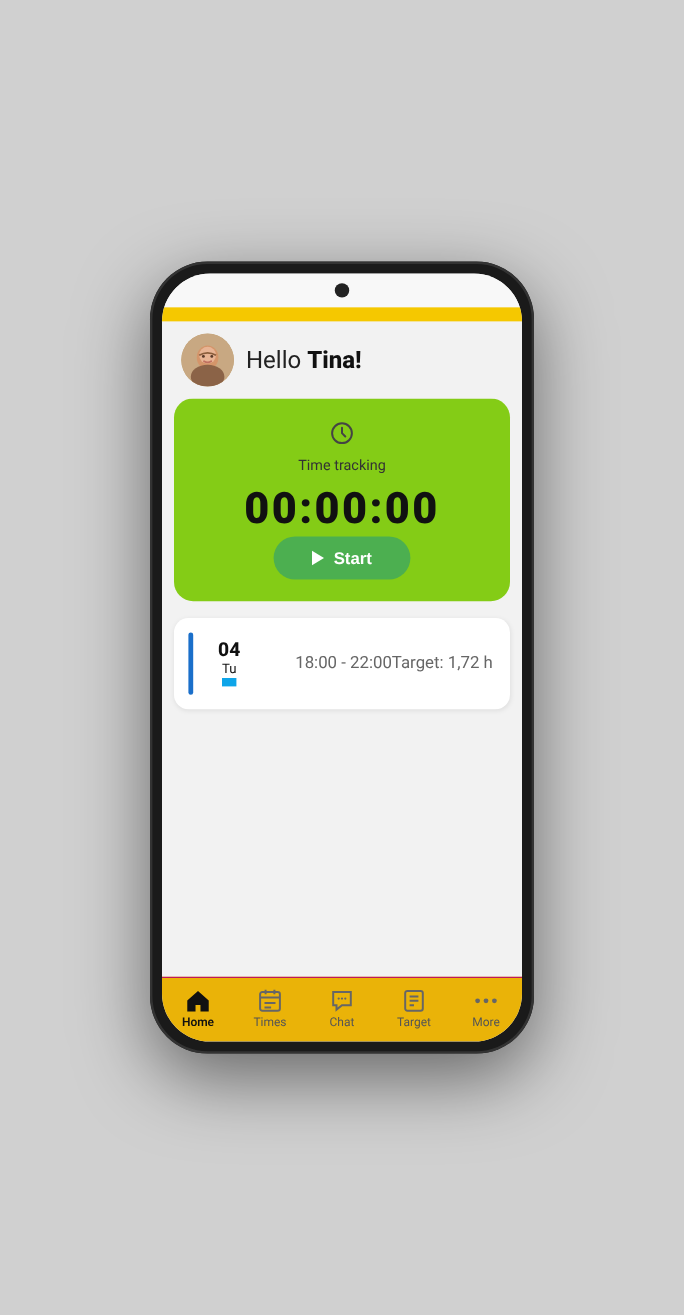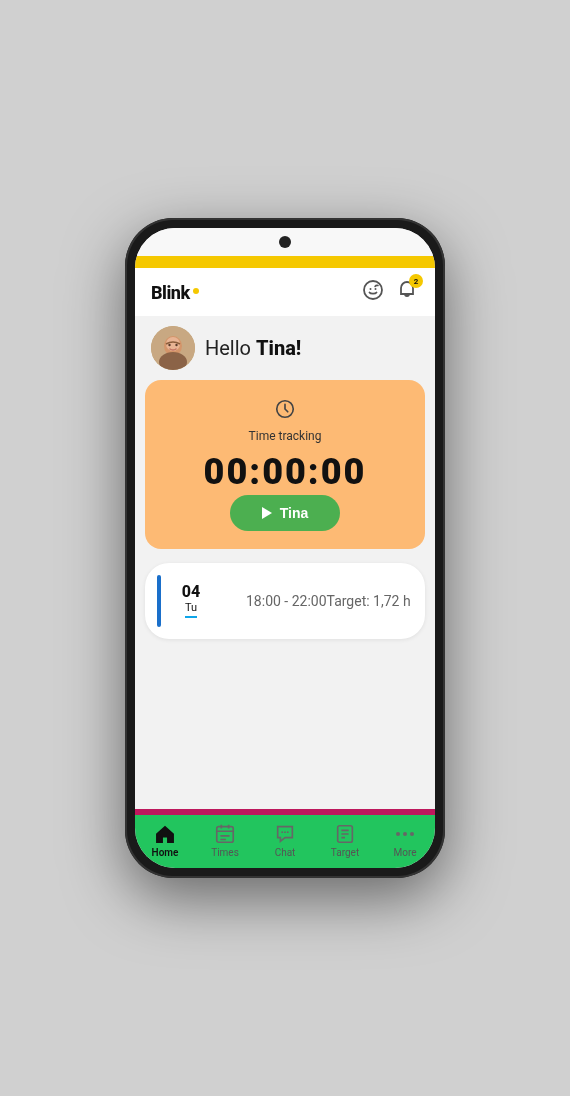--- a/index.html
+++ b/index.html
@@ -159,21 +159,21 @@
     
     .main-content {
       flex: 1;
       overflow-y: auto;
       background: #f2f2f2;
       padding: 0 10px 10px;
     }
 
     
     .time-tracking-card {
-      background: #fdba74;
+      background: #84cc16;
       border-radius: 16px;
       padding: 18px 16px;
       display: flex;
       flex-direction: column;
       align-items: center;
       margin-bottom: 14px;
     }
 
     .clock-icon {
       font-size: 20px;
@@ -233,21 +233,21 @@
 
     .refresh-icon {
       font-size: 14px;
       color: #555;
       cursor: pointer;
     }
 
     
     .schedule-card {
       background: #ffffff;
-      border-radius: 24px;
+      border-radius: 12px;
       padding: 12px 12px;
       display: flex;
       align-items: center;
       gap: 12px;
       box-shadow: 0 1px 4px rgba(0,0,0,0.08);
     }
 
     .date-block {
       display: flex;
       flex-direction: column;
@@ -258,21 +258,21 @@
     .date-num {
       font-size: 16px;
       font-weight: 800;
       color: #111;
       line-height: 1;
     }
 
     .date-day {
       font-size: 11px;
       color: #111;
-      border-bottom: 2px solid #0ea5e9;
+      border-bottom: 7px solid #0ea5e9;
       line-height: 1.4;
     }
 
     .left-accent {
       width: 4px;
       height: 52px;
       background: #1a6fca;
       border-radius: 4px;
       flex-shrink: 0;
     }
@@ -290,22 +290,22 @@
 
     .schedule-time {
       font-size: 14px;
       color: #666;
       display: flex;
       margin-left: 25px;
     }
 
     
     .bottom-nav {
-      background: #22c55e;
-      border-top: 6px solid #be185d;
+      background: #eab308;
+      border-top: 1px solid #be185d;
       display: flex;
       align-items: center;
       justify-content: space-around;
       padding: 8px 0 10px;
       flex-shrink: 0;
     }
 
     .nav-item {
       display: flex;
       flex-direction: column;
@@ -364,44 +364,20 @@
 
 <div class="phone-outer">
   <div class="phone-screen">
 
     <div class="status-bar">
       <div class="camera-notch"></div>
     </div>
 
     <div class="top-yellow-bar"></div>
 
-    <div class="header">
-      <div class="brand-logo">
-        <span class="brand-blink">Blink</span>
-        <span class="brand-dot"></span>
-      </div>
-      <div class="header-icons">
-        <div class="header-icon-btn">
-          <svg width="24" height="24" viewBox="0 0 24 24" fill="none" xmlns="http://www.w3.org/2000/svg">
-            <circle cx="12" cy="12" r="9" stroke="#555" stroke-width="1.8" fill="none"></circle>
-            <path d="M8.5 14.5 C9.5 16 14.5 16 15.5 14.5" stroke="#555" stroke-width="1.8" fill="none" stroke-linecap="round"></path>
-            <circle cx="9.5" cy="11" r="1" fill="#555"></circle>
-            <circle cx="14.5" cy="11" r="1" fill="#555"></circle>
-            <path d="M14 8.5 C15 7 17 7.5 17 7.5" stroke="#555" stroke-width="1.5" fill="none" stroke-linecap="round"></path>
-          </svg>
-        </div>
-        <div class="header-icon-btn">
-          <svg width="24" height="24" viewBox="0 0 24 24" fill="none" xmlns="http://www.w3.org/2000/svg">
-            <path d="M6 10 C6 6.686 8.686 4 12 4 C15.314 4 18 6.686 18 10 L18 16 L6 16 Z" stroke="#555" stroke-width="1.8" fill="none"></path>
-            <path d="M10 16 C10 17.1 10.9 18 12 18 C13.1 18 14 17.1 14 16" stroke="#555" stroke-width="1.8" fill="none"></path>
-          </svg>
-          <div class="notification-badge">2</div>
-        </div>
-      </div>
-    </div>
 
     <div class="greeting-bar">
       <div class="avatar">
         <svg class="avatar-face" viewBox="0 0 44 44" xmlns="http://www.w3.org/2000/svg">
           <rect width="44" height="44" fill="#c8a882" rx="22"></rect>
           <ellipse cx="22" cy="20" rx="9" ry="10" fill="#d4956a"></ellipse>
           <ellipse cx="22" cy="18" rx="7" ry="7" fill="#e8b494"></ellipse>
           <ellipse cx="22" cy="36" rx="14" ry="10" fill="#8b6347"></ellipse>
           <path d="M15 18 Q22 14 29 18" stroke="#8b5e3c" stroke-width="1.5" fill="none"></path>
           <circle cx="18.5" cy="19" r="1.2" fill="#5a3a2a"></circle>
@@ -418,21 +394,21 @@
         <div class="clock-icon">
           <svg width="22" height="22" viewBox="0 0 24 24" fill="none" xmlns="http://www.w3.org/2000/svg">
             <circle cx="12" cy="12" r="9" stroke="#444" stroke-width="1.8" fill="none"></circle>
             <polyline points="12,7 12,12 15,15" stroke="#444" stroke-width="1.8" stroke-linecap="round"></polyline>
           </svg>
         </div>
         <span class="time-tracking-label">Time tracking</span>
         <div class="timer-display">00:00:00</div>
         <button class="start-button">
           <div class="play-icon"></div>
-          <span>Tina</span>
+          <span>Start</span>
         </button>
       </div>
 
 
       <div class="schedule-card">
         <div class="left-accent"></div>
         <div class="date-block">
           <span class="date-num">04</span>
           <span class="date-day">Tu</span>
         </div>

